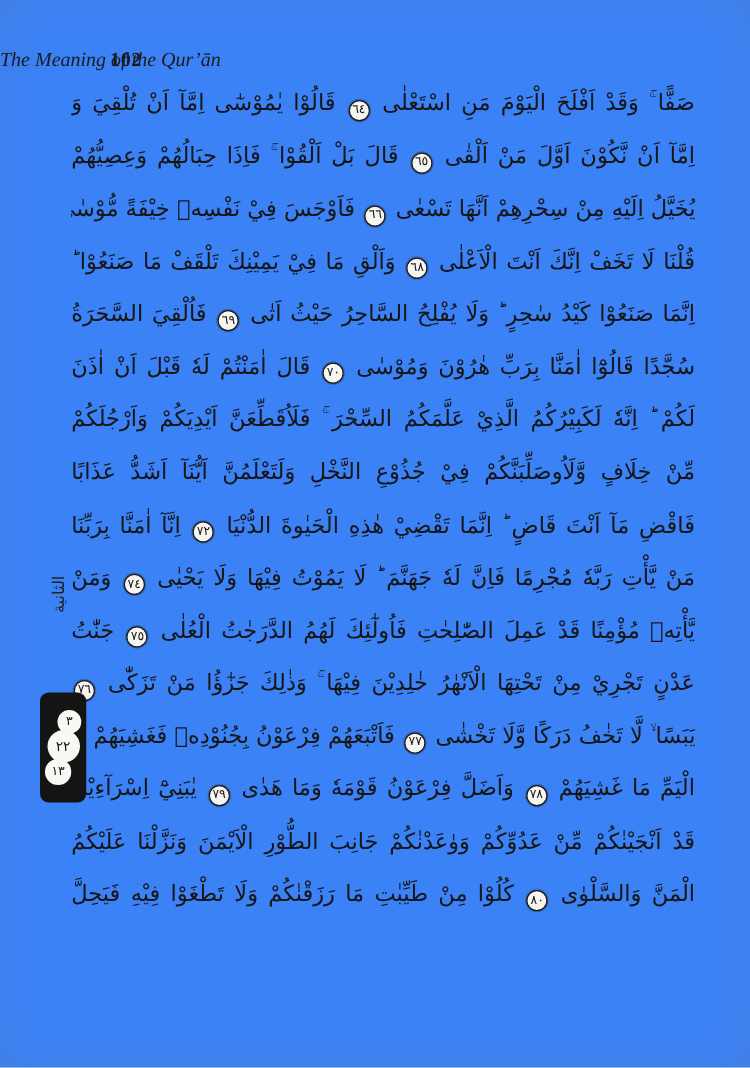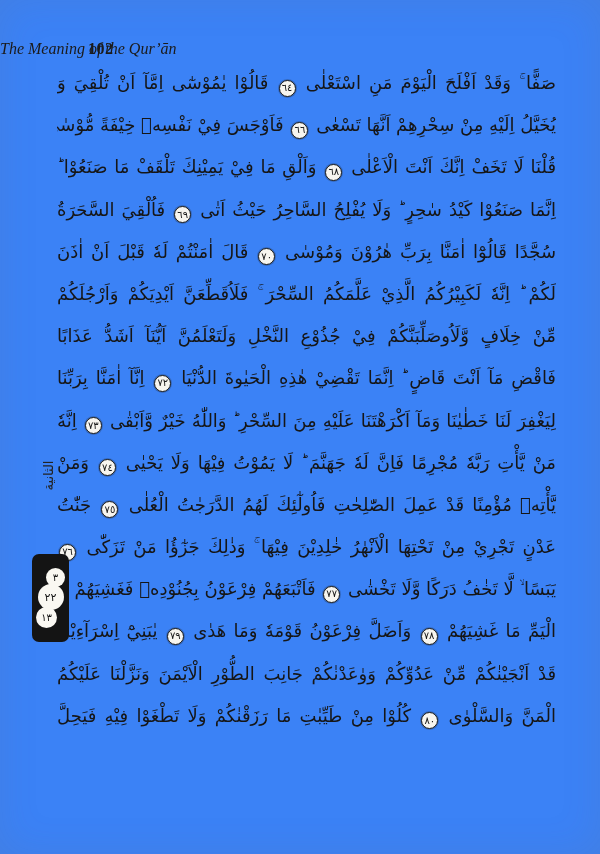--- a/index.html
+++ b/index.html
@@ -87,28 +87,28 @@
 <body>
 
 <div class="page">
 
   <div class="pagenum">102</div>
 
   <div class="booktitle">The Meaning of the Qur’ān</div>
 
   <div class="quran">
       <div class="qline"><span class="qt">صَفًّا ۚ وَقَدْ اَفْلَحَ الْيَوْمَ مَنِ اسْتَعْلٰى</span> <span class="ayah">٦٤</span> <span class="qt">قَالُوْا يٰمُوْسٰٓى اِمَّآ اَنْ تُلْقِيَ وَ</span> </div>
+      <div class="qline"><span class="qt">اِمَّآ اَنْ نَّكُوْنَ اَوَّلَ مَنْ اَلْقٰى</span> <span class="ayah">٦٥</span> <span class="qt">قَالَ بَلْ اَلْقُوْا ۚ فَاِذَا حِبَالُهُمْ وَعِصِيُّهُمْ</span> </div>
       <div class="qline"><span class="qt">يُخَيَّلُ اِلَيْهِ مِنْ سِحْرِهِمْ اَنَّهَا تَسْعٰى</span> <span class="ayah">٦٦</span> <span class="qt">فَاَوْجَسَ فِيْ نَفْسِهٖ خِيْفَةً مُّوْسٰى</span>  </div>
       <div class="qline"><span class="qt">قُلْنَا لَا تَخَفْ اِنَّكَ اَنْتَ الْاَعْلٰى</span> <span class="ayah">٦٨</span> <span class="qt">وَاَلْقِ مَا فِيْ يَمِيْنِكَ تَلْقَفْ مَا صَنَعُوْا ؕ</span> </div>
       <div class="qline"><span class="qt">اِنَّمَا صَنَعُوْا كَيْدُ سٰحِرٍ ؕ وَلَا يُفْلِحُ السَّاحِرُ حَيْثُ اَتٰى</span> <span class="ayah">٦٩</span> <span class="qt">فَاُلْقِيَ السَّحَرَةُ</span> </div>
       <div class="qline"><span class="qt">سُجَّدًا قَالُوْٓا اٰمَنَّا بِرَبِّ هٰرُوْنَ وَمُوْسٰى</span> <span class="ayah">٧٠</span> <span class="qt">قَالَ اٰمَنْتُمْ لَهٗ قَبْلَ اَنْ اٰذَنَ</span> </div>
       <div class="qline"><span class="qt">لَكُمْ ؕ اِنَّهٗ لَكَبِيْرُكُمُ الَّذِيْ عَلَّمَكُمُ السِّحْرَ ۚ فَلَاُقَطِّعَنَّ اَيْدِيَكُمْ وَاَرْجُلَكُمْ</span> </div>
       <div class="qline"><span class="qt">مِّنْ خِلَافٍ وَّلَاُوصَلِّبَنَّكُمْ فِيْ جُذُوْعِ النَّخْلِ وَلَتَعْلَمُنَّ اَيُّنَآ اَشَدُّ عَذَابًا</span> </div>
       <div class="qline"><span class="qt">فَاقْضِ مَآ اَنْتَ قَاضٍ ؕ اِنَّمَا تَقْضِيْ هٰذِهِ الْحَيٰوةَ الدُّنْيَا</span> <span class="ayah">٧٢</span> <span class="qt">اِنَّآ اٰمَنَّا بِرَبِّنَا</span> </div>
-      <div class="qline"><span class="qt">لِيَغْفِرَ لَنَا خَطٰيٰنَا وَمَآ اَكْرَهْتَنَا عَلَيْهِ مِنَ السِّحْرِ ؕ وَاللّٰهُ خَيْرٌ وَّاَبْقٰى</span> <span class="ayah">٧٣</span> <span class="qt">اِنَّهٗ</span> </div>
       <div class="qline"><span class="qt">مَنْ يَّأْتِ رَبَّهٗ مُجْرِمًا فَاِنَّ لَهٗ جَهَنَّمَ ؕ لَا يَمُوْتُ فِيْهَا وَلَا يَحْيٰى</span> <span class="ayah">٧٤</span> <span class="qt">وَمَنْ</span> </div>
       <div class="qline"><span class="qt">يَّأْتِهٖ مُؤْمِنًا قَدْ عَمِلَ الصّٰلِحٰتِ فَاُولٰٓئِكَ لَهُمُ الدَّرَجٰتُ الْعُلٰى</span> <span class="ayah">٧٥</span> <span class="qt">جَنّٰتُ</span> </div>
       <div class="qline"><span class="qt">عَدْنٍ تَجْرِيْ مِنْ تَحْتِهَا الْاَنْهٰرُ خٰلِدِيْنَ فِيْهَا ۚ وَذٰلِكَ جَزٰٓؤُا مَنْ تَزَكّٰى</span> <span class="ayah">٧٦</span> </div>
       <div class="qline"><span class="qt">يَبَسًا ۙ لَّا تَخٰفُ دَرَكًا وَّلَا تَخْشٰى</span> <span class="ayah">٧٧</span> <span class="qt">فَاَتْبَعَهُمْ فِرْعَوْنُ بِجُنُوْدِهٖ فَغَشِيَهُمْ مِّنَ</span> </div>
       <div class="qline"><span class="qt">الْيَمِّ مَا غَشِيَهُمْ</span> <span class="ayah">٧٨</span> <span class="qt">وَاَضَلَّ فِرْعَوْنُ قَوْمَهٗ وَمَا هَدٰى</span> <span class="ayah">٧٩</span> <span class="qt">يٰبَنِيْٓ اِسْرَآءِيْلَ</span> </div>
       <div class="qline"><span class="qt">قَدْ اَنْجَيْنٰكُمْ مِّنْ عَدُوِّكُمْ وَوٰعَدْنٰكُمْ جَانِبَ الطُّوْرِ الْاَيْمَنَ وَنَزَّلْنَا عَلَيْكُمُ</span> </div>
       <div class="qline"><span class="qt">الْمَنَّ وَالسَّلْوٰى</span> <span class="ayah">٨٠</span> <span class="qt">كُلُوْا مِنْ طَيِّبٰتِ مَا رَزَقْنٰكُمْ وَلَا تَطْغَوْا فِيْهِ فَيَحِلَّ</span> </div>
     </div>
 
   <div class="mlabel">الثانية</div>

